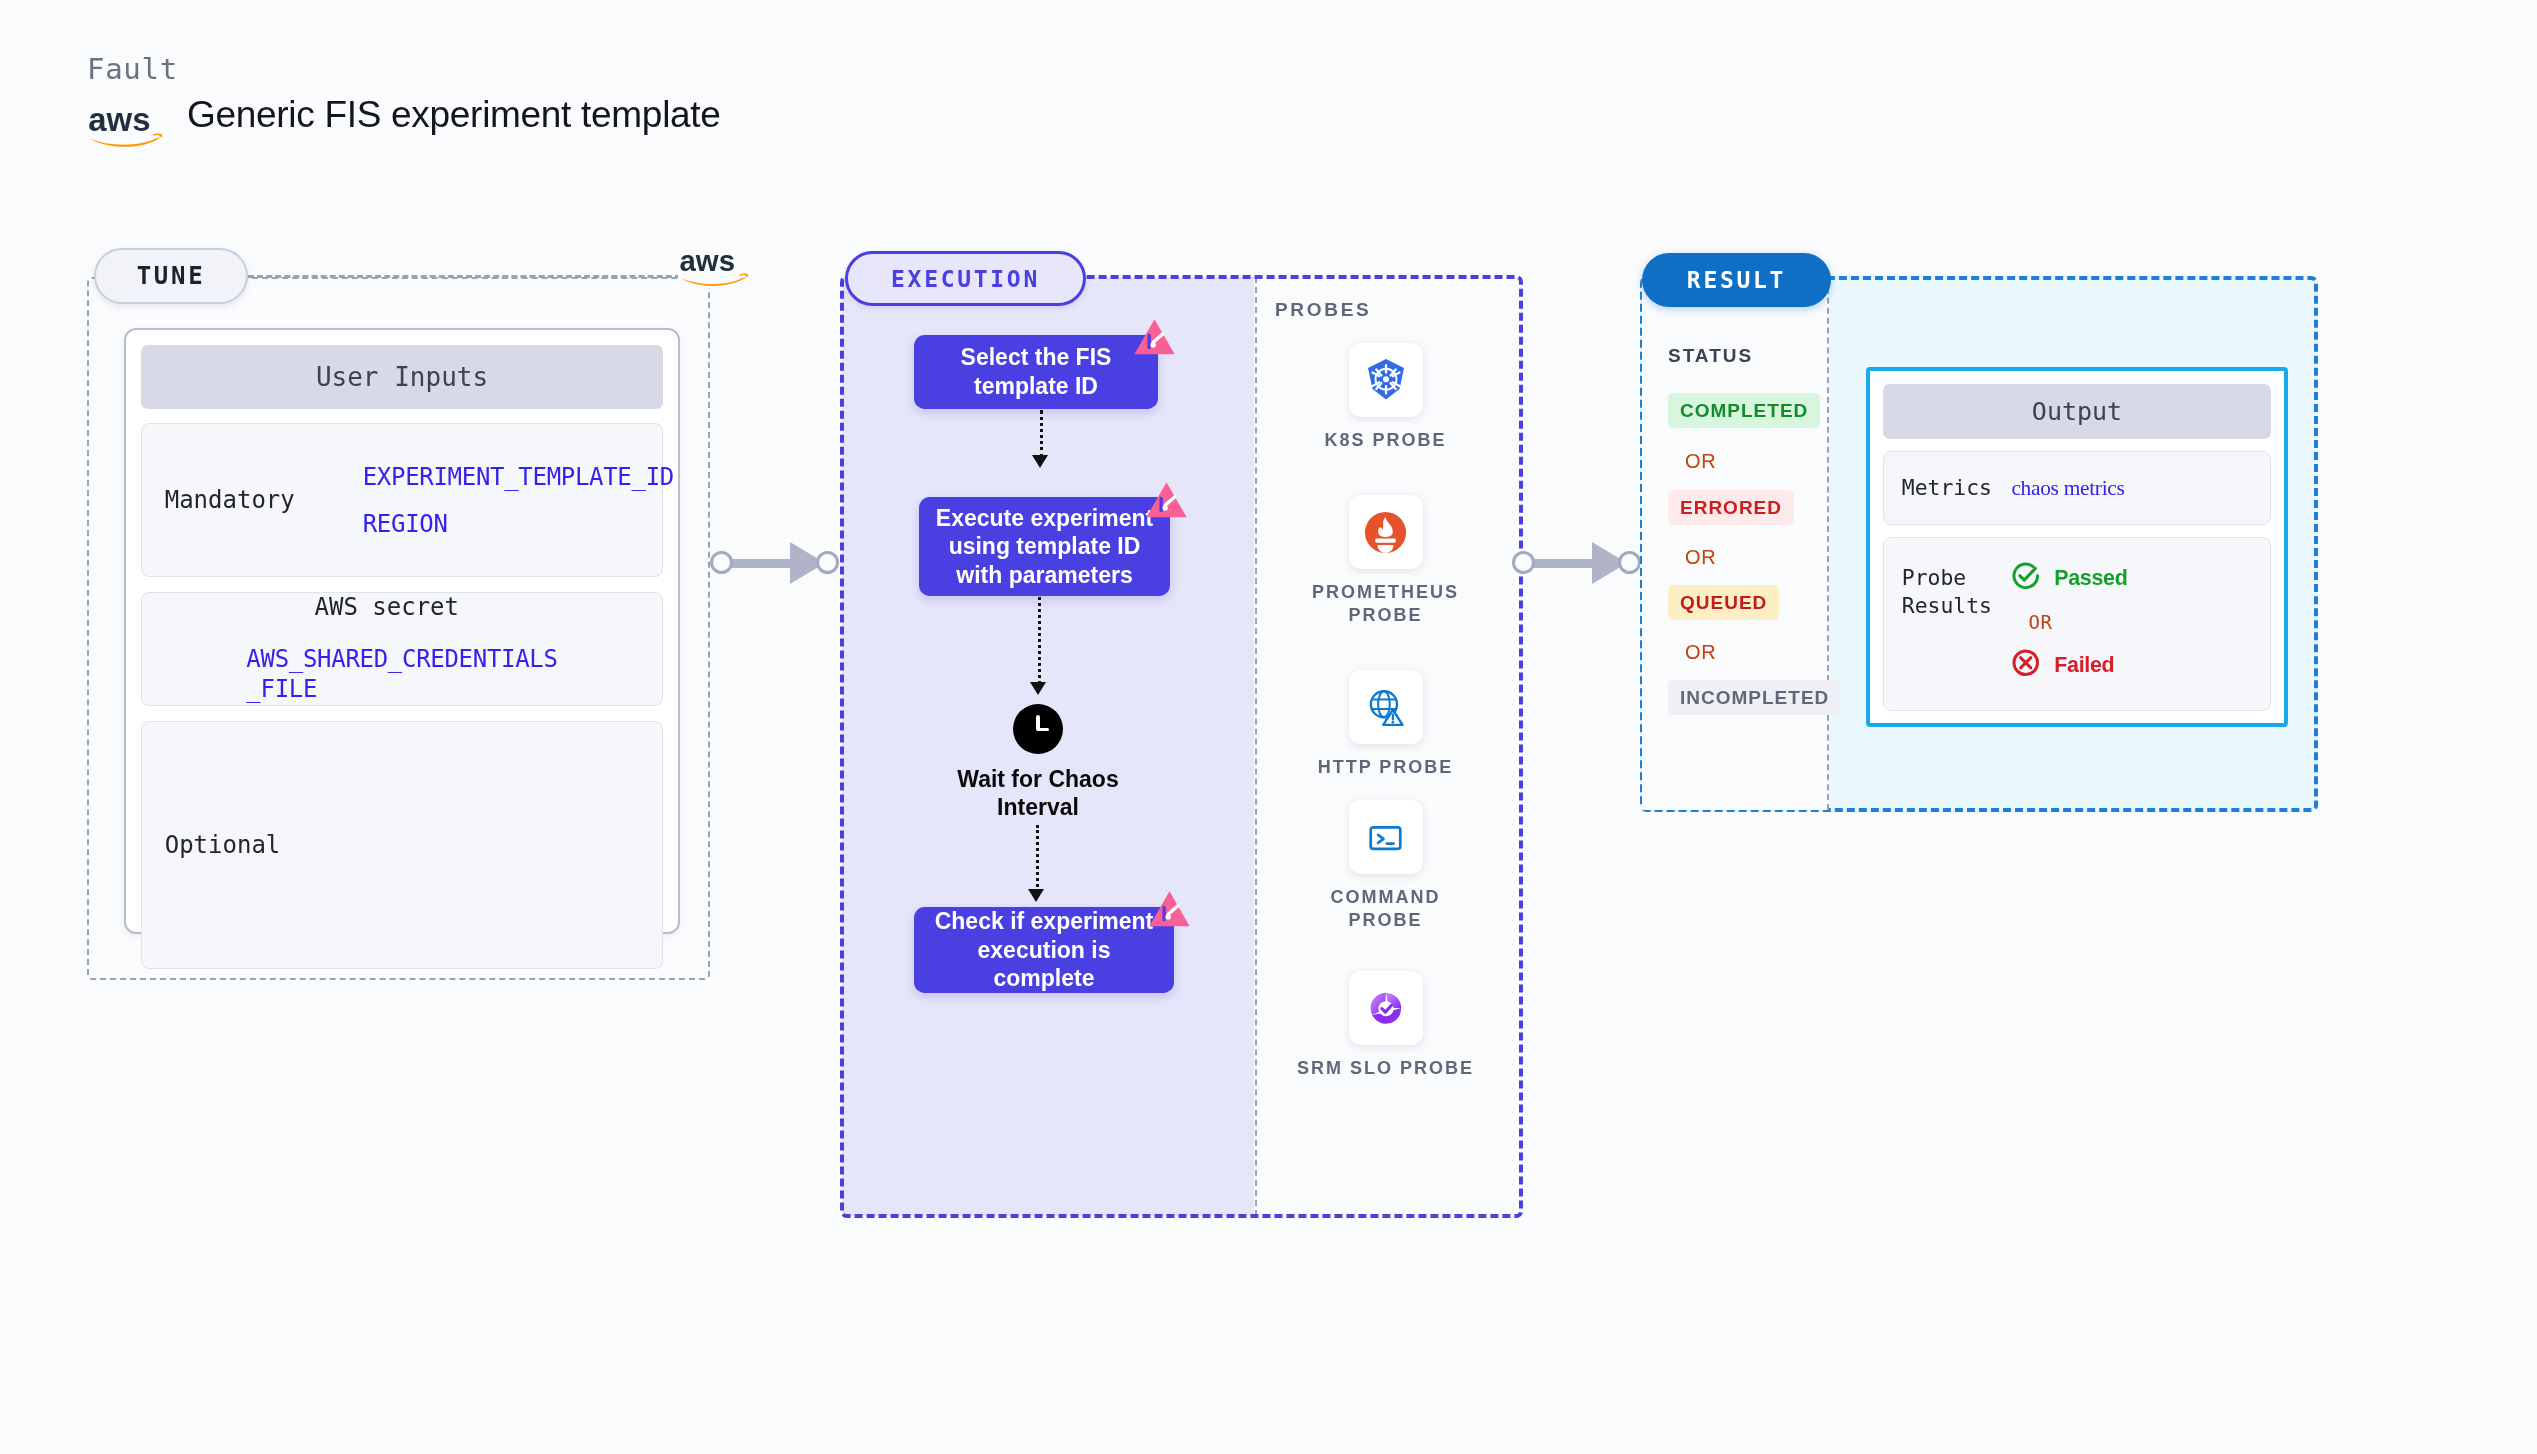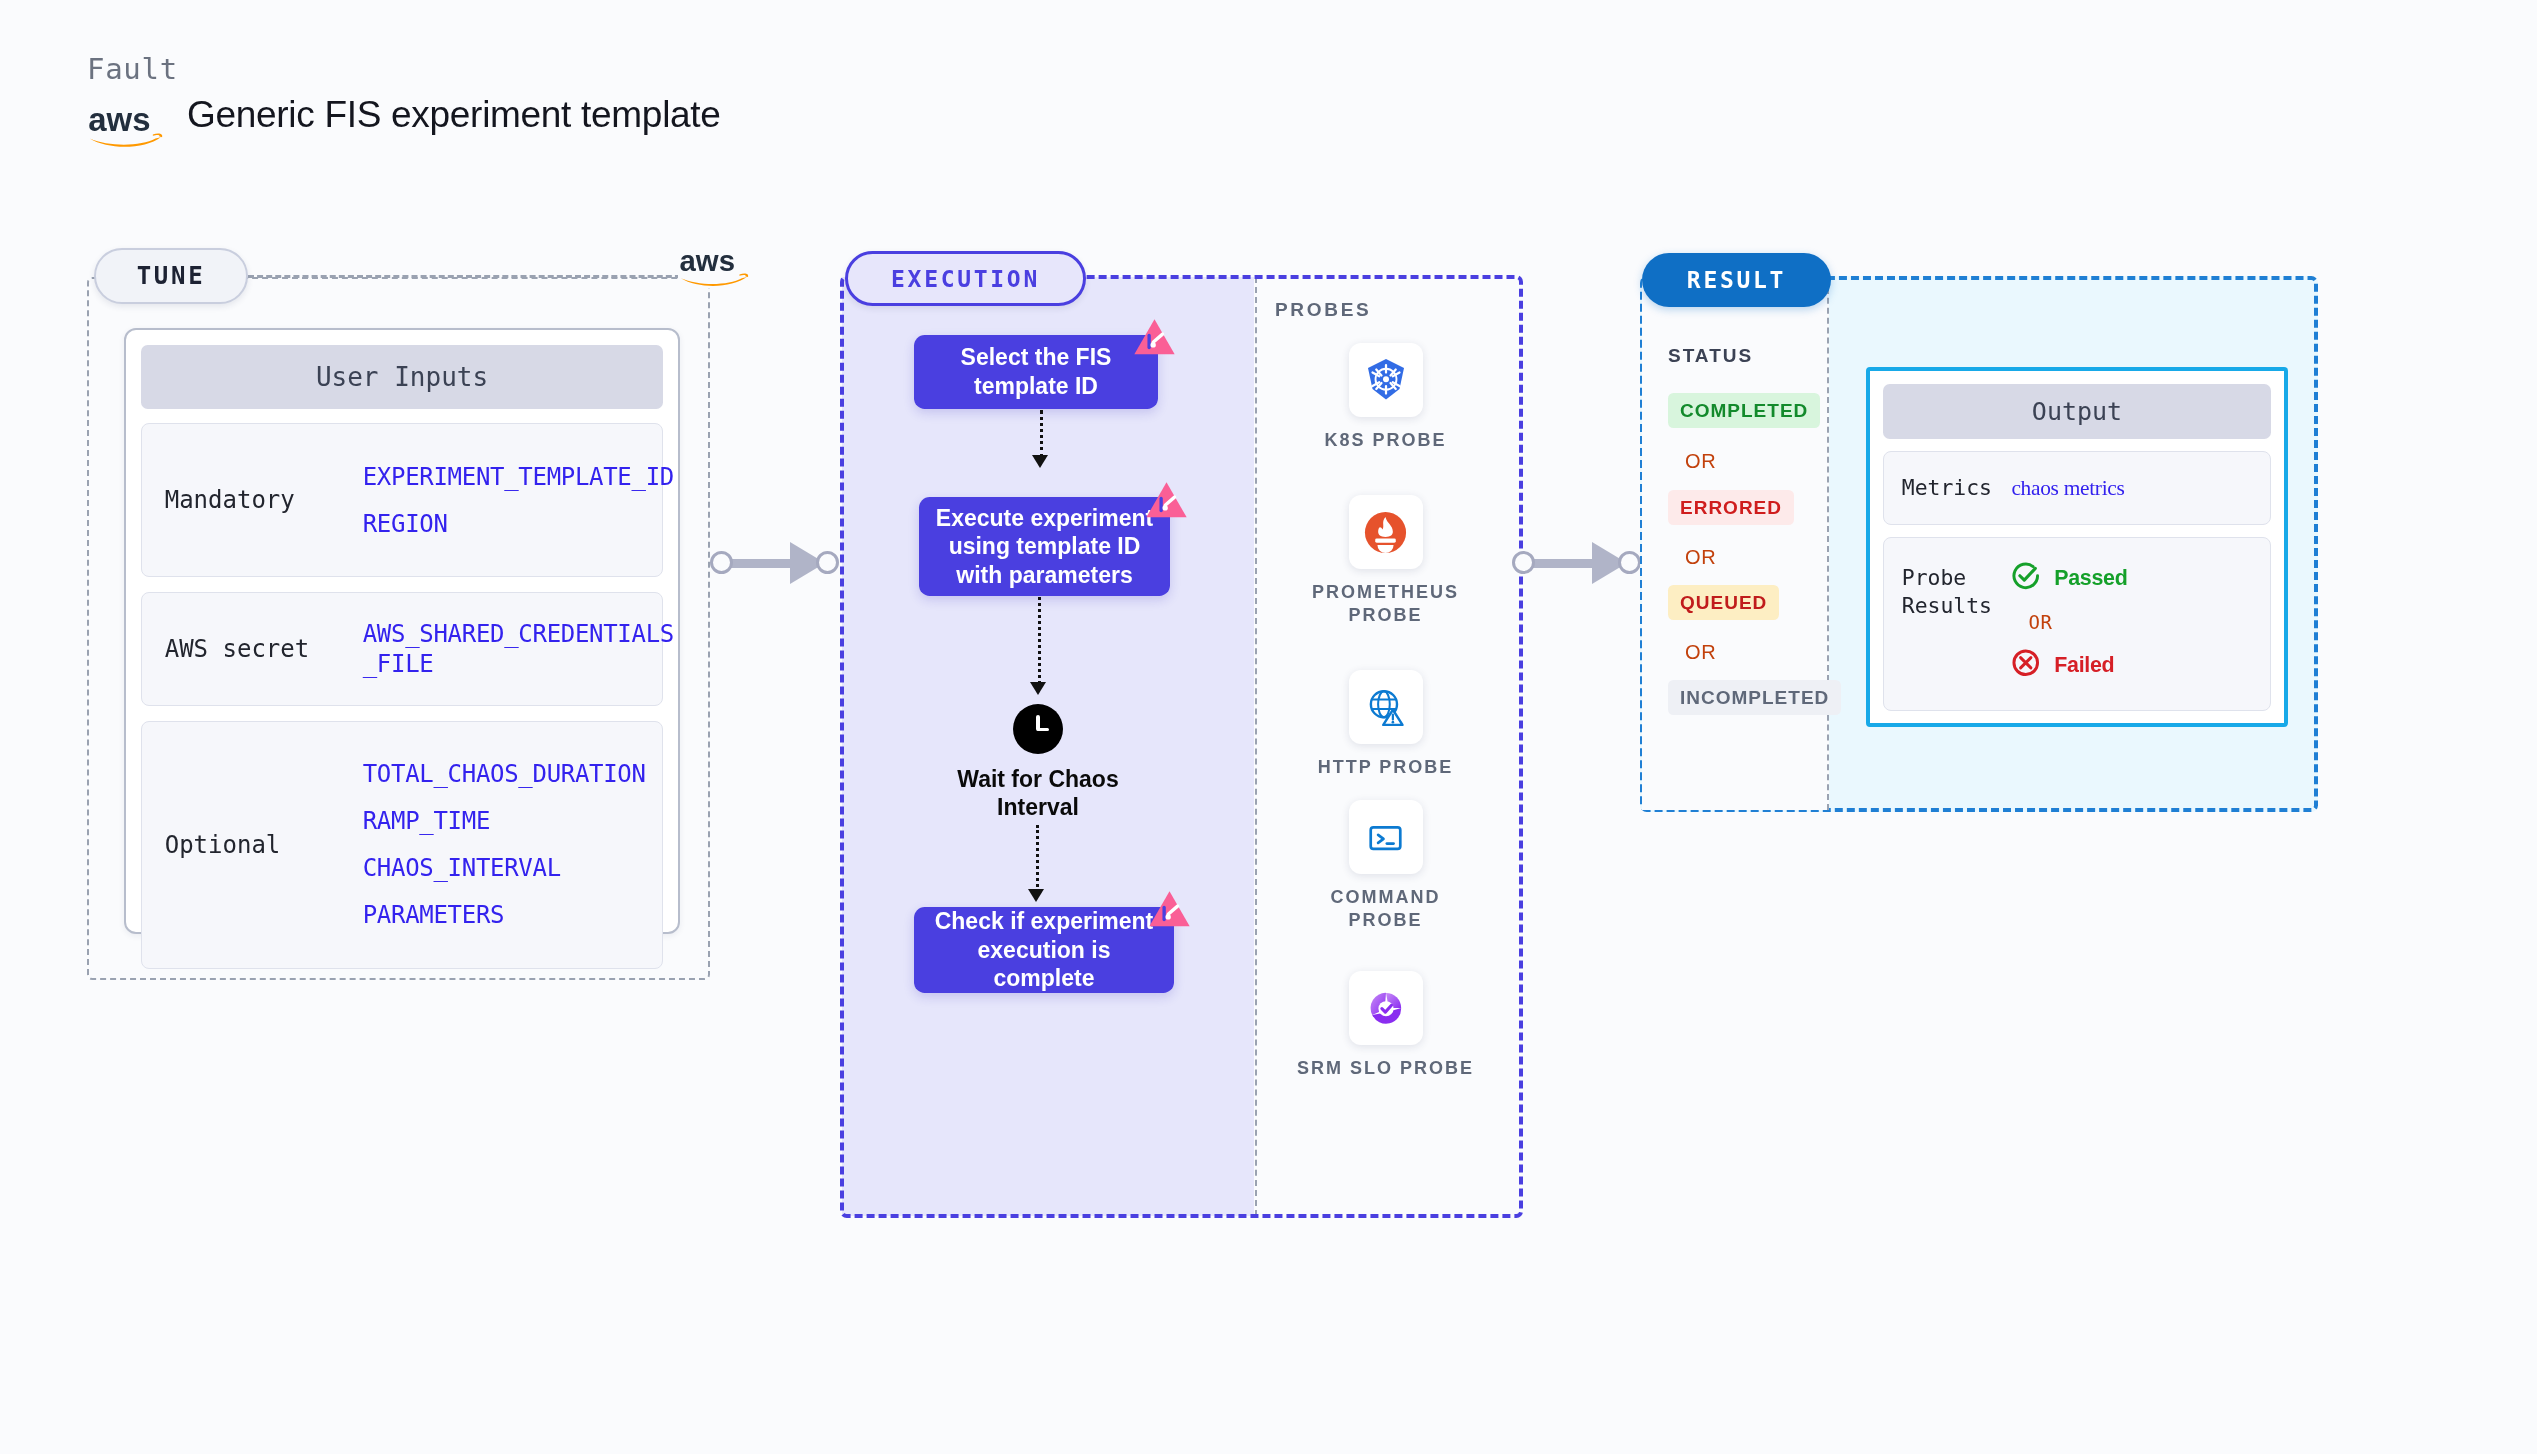--- a/index.html
+++ b/index.html
@@ -212,36 +212,30 @@
     <div class="card-head">User Inputs</div>
 
     <div class="row-box" style="height:154px;">
       <div class="row-label">Mandatory</div>
       <div class="row-vals">
         <span>EXPERIMENT_TEMPLATE_ID</span>
         <span>REGION</span>
       </div>
     </div>
 
-    <div class="row-box" style="height:114px;">
+    <div class="row-box" style="height:114px;flex-direction:column;">
       <div class="row-label">AWS secret</div>
       <div class="row-vals">
         <span style="white-space:pre-line; line-height:1.25;">AWS_SHARED_CREDENTIALS
 _FILE</span>
       </div>
     </div>
 
     <div class="row-box" style="height:248px;">
       <div class="row-label">Optional</div>
-      <div class="row-vals">
-        <span>TOTAL_CHAOS_DURATION</span>
-        <span>RAMP_TIME</span>
-        <span>CHAOS_INTERVAL</span>
-        <span>PARAMETERS</span>
-      </div>
     </div>
   </div>
 
   <div class="conn" style="left:710px; top:542px; width:134px;">
     <div class="shaft" style="width:94px;"></div>
     <div class="dot" style="left:0px;"></div>
     <div class="head" style="left:80px;"></div>
     <div class="dot" style="left:106px;"></div>
   </div>
 

